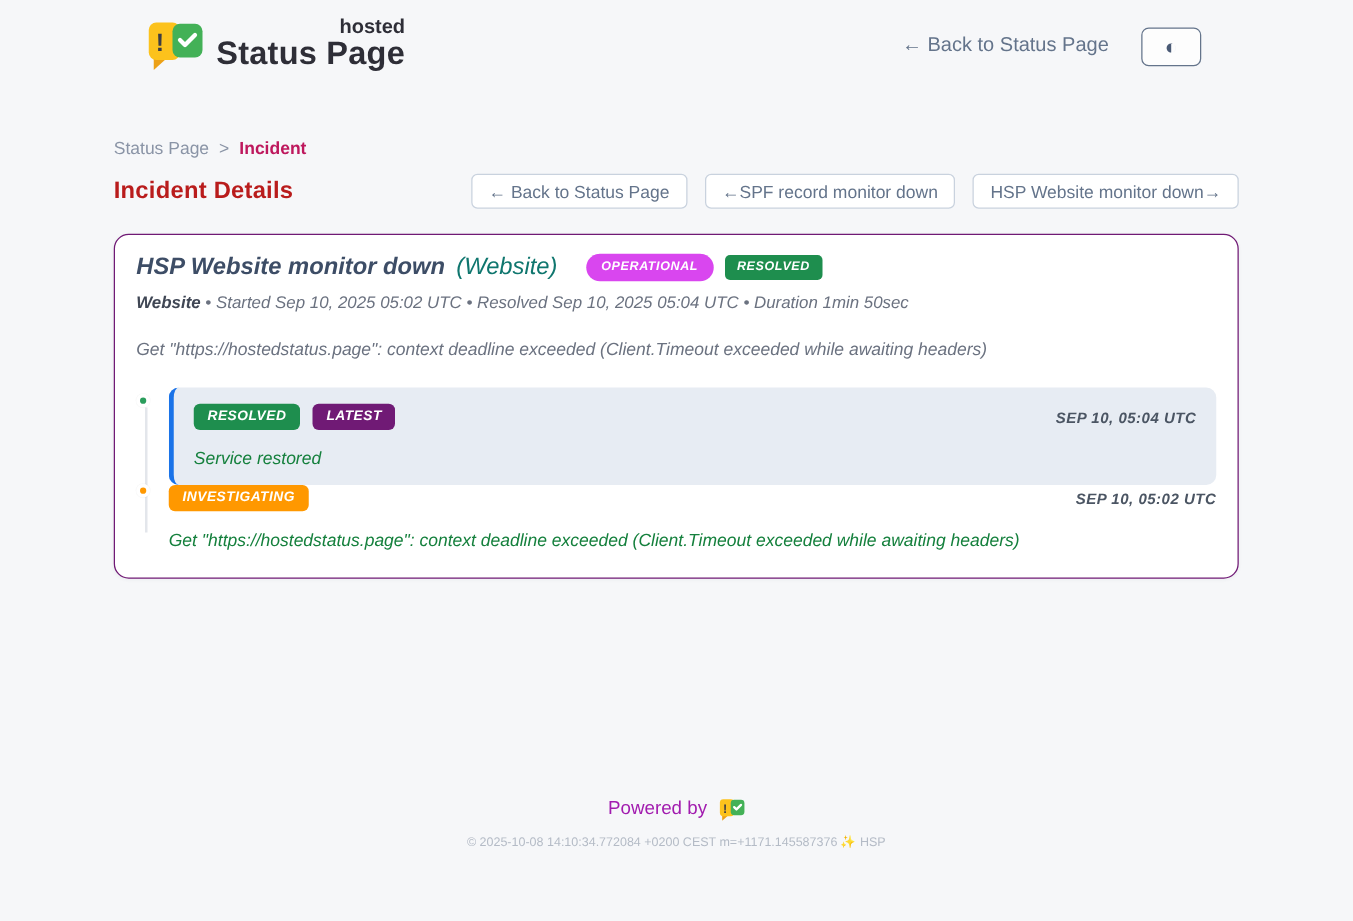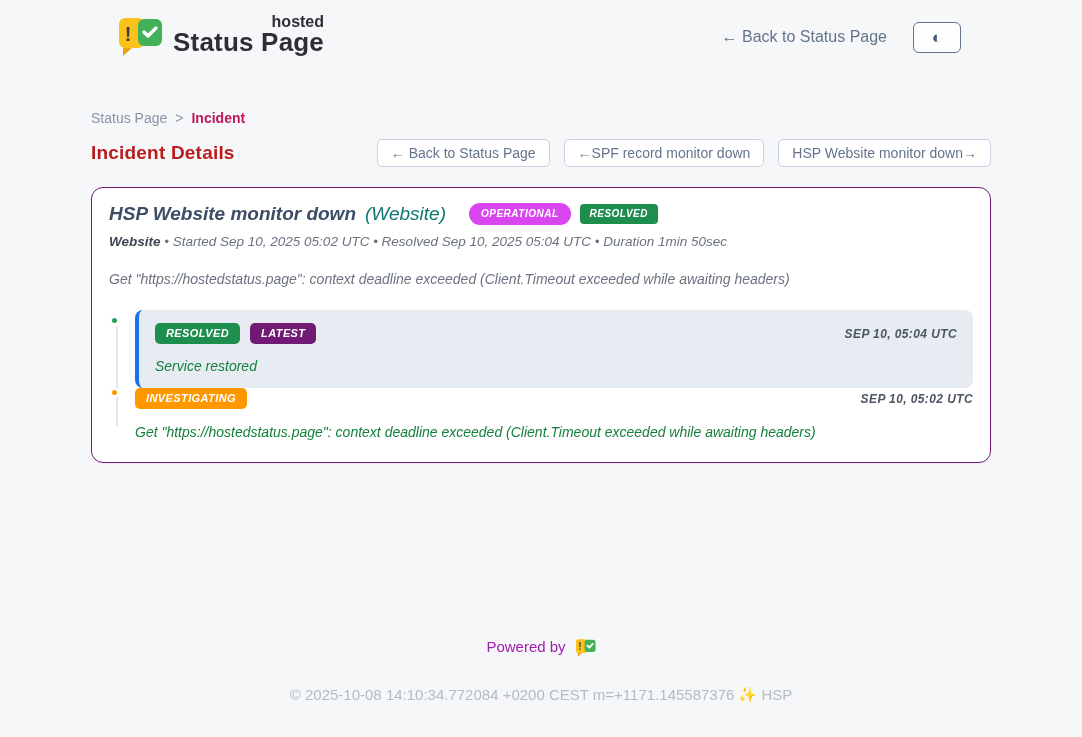--- a/index.html
+++ b/index.html
@@ -85,21 +85,21 @@
     padding: 5px 11px; border-radius: 5px; line-height: 1;
   }
   .tl-time { font-size: 12px; font-weight: 700; color: #4b5563; letter-spacing: 0.4px; }
   .tl-msg { margin-top: 14px; font-size: 14px; color: #15803d; }
   .tl-entry.plain .tl-msg { margin-top: 15px; }
 
   
   footer { margin-top: 175px; text-align: center; }
   .powered { display: flex; justify-content: center; gap: 9px;
     font-size: 15px; color: #a21caf; }
-  .copyright { margin-top: 28px; font-size: 15px; color: #b4bbc6; }
+  .copyright { margin-top: 10px; font-size: 10px; color: #b4bbc6; }
 </style>
 </head>
 <body>
 
 <div class="container">
   <header>
     <div class="header-inner">
       <a class="logo">
         <svg width="46" height="42" viewBox="0 0 46 42">
           <path d="M6 31 L6 40 L16 31 Z" fill="#eca117"></path>

